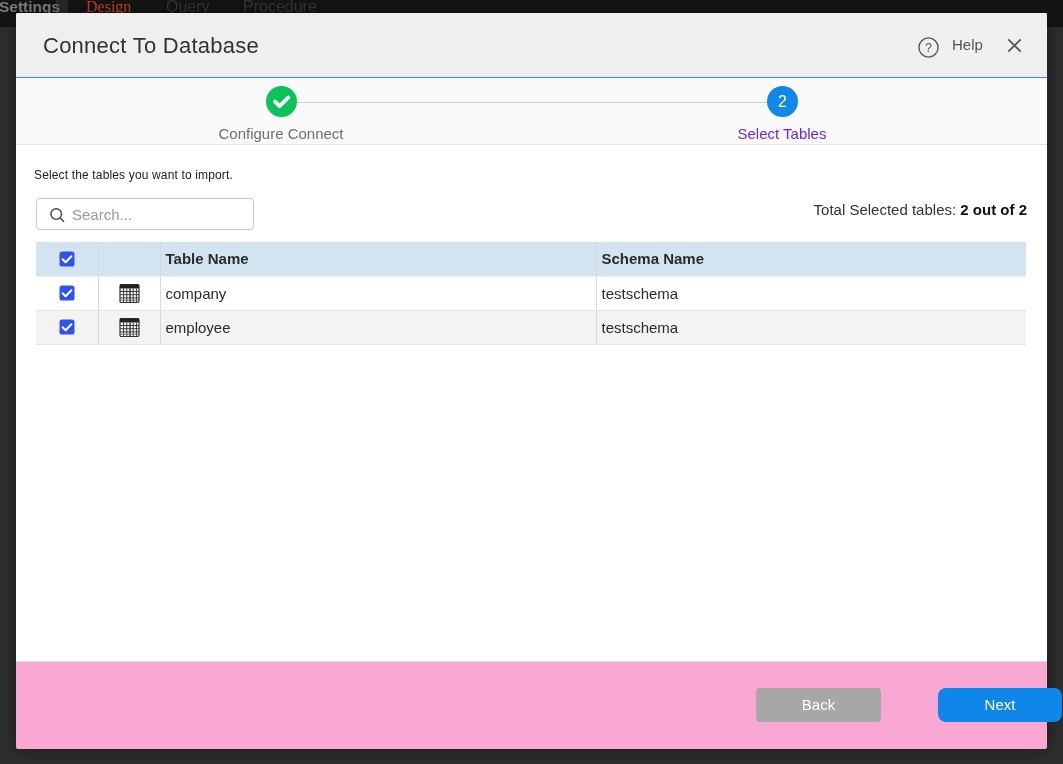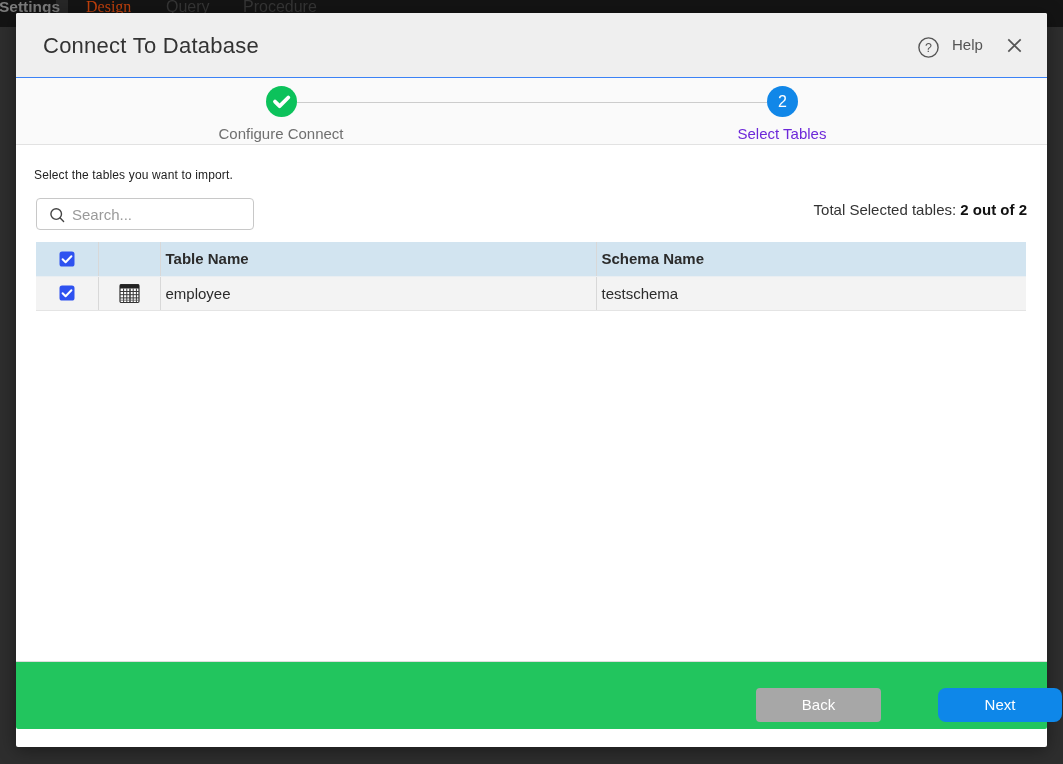--- a/index.html
+++ b/index.html
@@ -29,21 +29,21 @@
   .total { position:absolute; right:20px; top:188px; font-size:15px; color:#333; }
   .total b { color:#111; }
   table.tbl { position:absolute; left:20px; top:229px; width:990px; border-collapse:collapse; table-layout:fixed; }
   table.tbl td, table.tbl th { height:34px; padding:4px; border-right:1px solid #d8d8d8; vertical-align:middle; }
   table.tbl td:last-child, table.tbl th:last-child { border-right:none; }
   tr.thead th { background:#d2e4f0; font-size:15px; color:#333; text-align:left; font-weight:bold; border-bottom:1px solid #e9eef2; }
   tr.r1 td { background:#fff; border-bottom:1px solid #e4e4e4; }
   tr.r2 td { background:#f3f3f3; border-bottom:1px solid #e4e4e4; }
   table.tbl td.name, table.tbl th.name { padding-left:5px; font-size:15px; color:#2b2b2b; }
   .ck, .tico { display:block; margin:0 auto; }
-  .footer { position:absolute; left:0; top:648px; width:100%; height:68px; background:#22c55e; border-top:1px solid #ddd; border-radius:0 0 2px 2px; }
+  .footer { position:absolute; left:0; top:648px; width:100%; height:88px; background:#f9a8d4; border-top:1px solid #ddd; border-radius:0 0 2px 2px; }
   .btn { position:absolute; top:26px; height:34px; border-radius:4px; color:#fff; font-size:15px; text-align:center; line-height:34px; }
   .back { left:740px; width:125px; background:#a7a7a7; }
   .next { left:922px; width:124px; background:#0e87e9;border-radius:8px; }
 </style>
 </head>
 <body>
   <div class="topbar">
     <div class="tabsep"></div>
     <div class="tab" style="left:-1px; color:#7d7d7d; font-weight:bold; font-size:15.5px;">Settings</div>
     <div class="tab" style="left:86px; color:#c2410c;font-family:Liberation Serif, serif;">Design</div>
@@ -94,20 +94,39 @@
         <th>
             <svg class="ck" width="16" height="16" viewBox="0 0 16 16">
               <rect x="0.5" y="0.5" width="15" height="15" rx="2.6" fill="#2e52f0"></rect>
               <path d="M3.6 8.3 L6.6 11.3 L12.4 5.2" fill="none" stroke="#fff" stroke-width="2" stroke-linecap="round" stroke-linejoin="round"></path>
             </svg>
           </th>
         <th></th>
         <th class="name">Table Name</th>
         <th class="name">Schema Name</th>
       </tr>
+      <tr class="r1">
+        <td>
+            <svg class="ck" width="16" height="16" viewBox="0 0 16 16">
+              <rect x="0.5" y="0.5" width="15" height="15" rx="2.6" fill="#2e52f0"></rect>
+              <path d="M3.6 8.3 L6.6 11.3 L12.4 5.2" fill="none" stroke="#fff" stroke-width="2" stroke-linecap="round" stroke-linejoin="round"></path>
+            </svg>
+          </td>
+        <td>
+            <svg class="tico" width="21" height="21" viewBox="0 0 21 21">
+              <rect x="1" y="1.5" width="19" height="18" rx="1.2" fill="#fff" stroke="#333" stroke-width="1.2"></rect>
+              <rect x="1" y="1.5" width="19" height="4" fill="#222"></rect>
+              <path d="M1 8.5 H20 M1 11.7 H20 M1 14.9 H20 M4.6 5.5 V19 M7.8 5.5 V19 M14.2 5.5 V19 M17.4 5.5 V19" stroke="#3a3a3a" stroke-width="1"></path>
+              <path d="M11 5.5 V19" stroke="#3a3a3a" stroke-width="1.5"></path>
+              <path d="M1 17.2 H20" stroke="#555" stroke-width="0.8"></path>
+            </svg>
+          </td>
+        <td class="name">company</td>
+        <td class="name">testschema</td>
+      </tr>
       <tr class="r2">
         <td>
             <svg class="ck" width="16" height="16" viewBox="0 0 16 16">
               <rect x="0.5" y="0.5" width="15" height="15" rx="2.6" fill="#2e52f0"></rect>
               <path d="M3.6 8.3 L6.6 11.3 L12.4 5.2" fill="none" stroke="#fff" stroke-width="2" stroke-linecap="round" stroke-linejoin="round"></path>
             </svg>
           </td>
         <td>
             <svg class="tico" width="21" height="21" viewBox="0 0 21 21">
               <rect x="1" y="1.5" width="19" height="18" rx="1.2" fill="#fff" stroke="#333" stroke-width="1.2"></rect>

